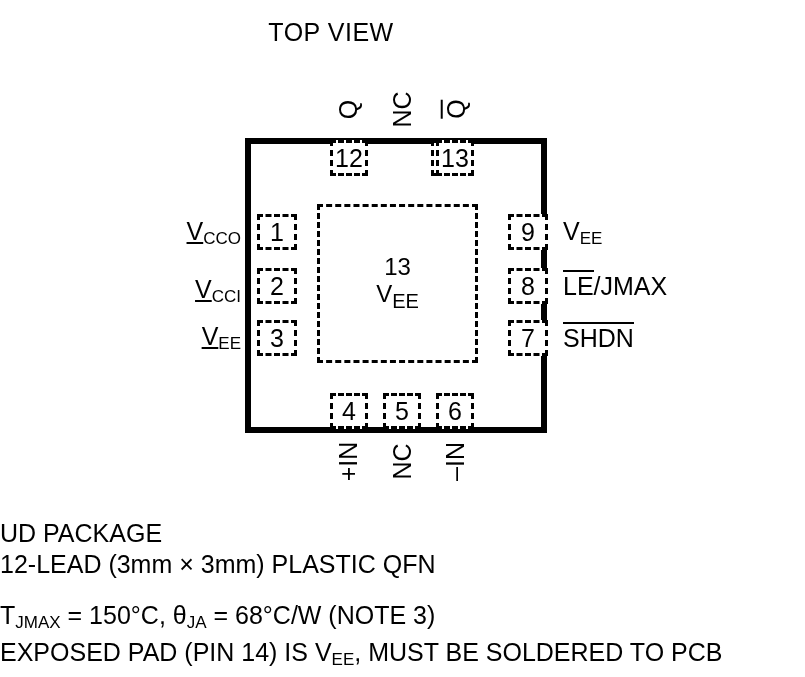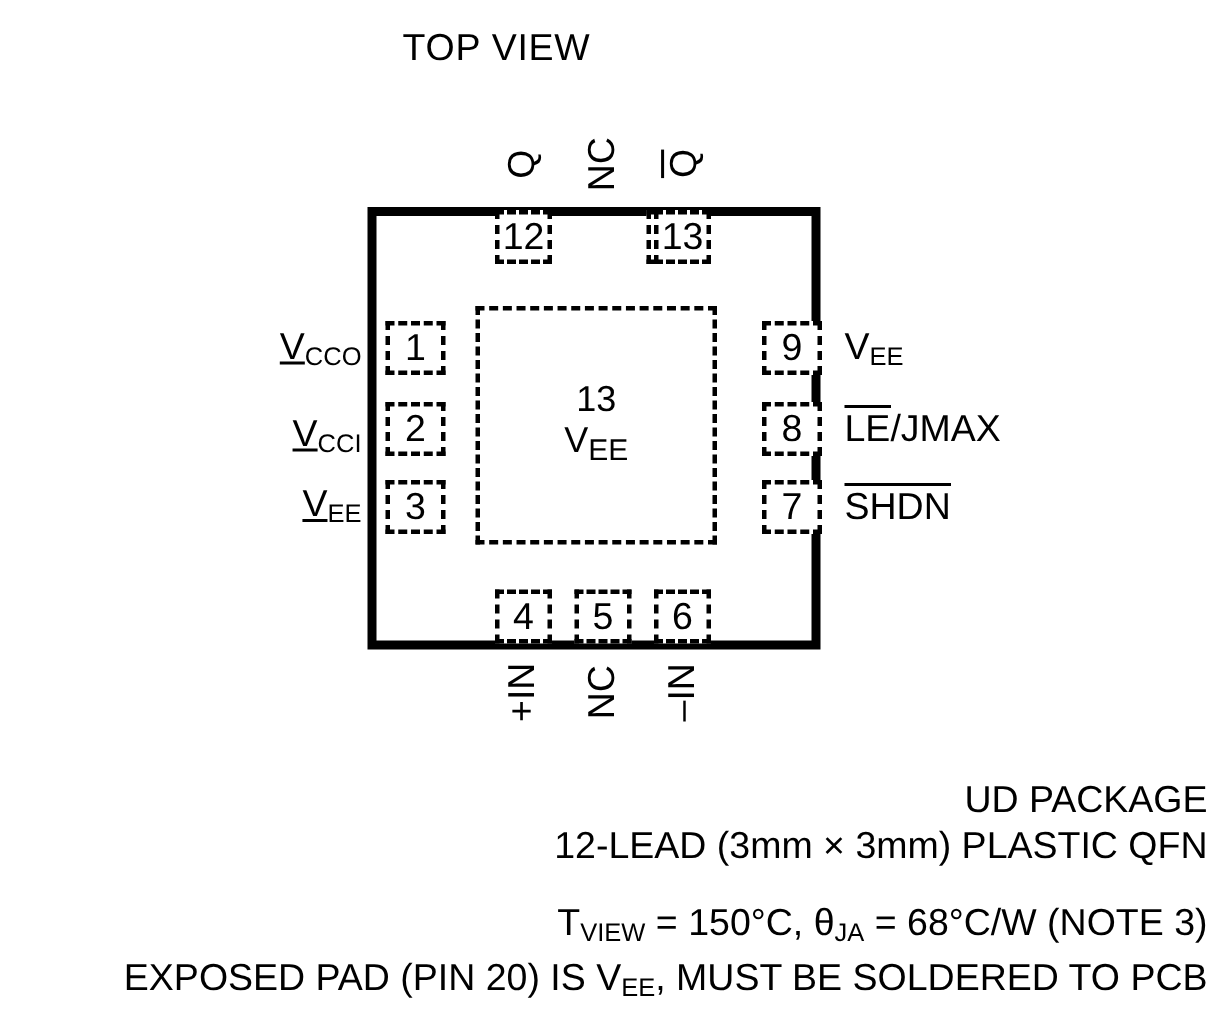--- a/index.html
+++ b/index.html
@@ -153,21 +153,21 @@
 
   #label-inp  { left: 332px; top: 444px; }
   #label-nc-b { left: 385px; top: 444px; }
   #label-inn  { left: 438px; top: 444px; }
 
   
   .caption {
     position: absolute;
     left: 0;
     width: 805px;
-    text-align: right;
+    text-align: left;
     font-size: 25px;
     line-height: 1;
     white-space: nowrap;
   }
   .caption sub {
     font-size: 0.68em;
     vertical-align: baseline;
     position: relative;
     top: 0.26em;
   }
@@ -231,15 +231,15 @@
   <span>NC</span>
 </div>
 <div class="rot-box" id="label-inn">
   <span>–IN</span>
 </div>
 
 <div class="caption" id="caption-package">UD PACKAGE</div>
 
 <div class="caption" id="caption-leadinfo">12-LEAD (3mm × 3mm) PLASTIC QFN</div>
 
-<div class="caption" id="caption-thermal"><span>T</span><sub>VIEW</sub><span> = 150°C, θ</span><sub>JA</sub><span> = 68°C/W (NOTE 3)</span></div>
-
-<div class="caption" id="caption-pad"><span>EXPOSED PAD (PIN 20) IS V</span><sub>EE</sub><span>, MUST BE SOLDERED TO PCB</span></div>
+<div class="caption" id="caption-thermal"><span>T</span><sub>JMAX</sub><span> = 150°C, θ</span><sub>JA</sub><span> = 68°C/W (NOTE 3)</span></div>
+
+<div class="caption" id="caption-pad"><span>EXPOSED PAD (PIN 14) IS V</span><sub>EE</sub><span>, MUST BE SOLDERED TO PCB</span></div>
 
 </body></html>

